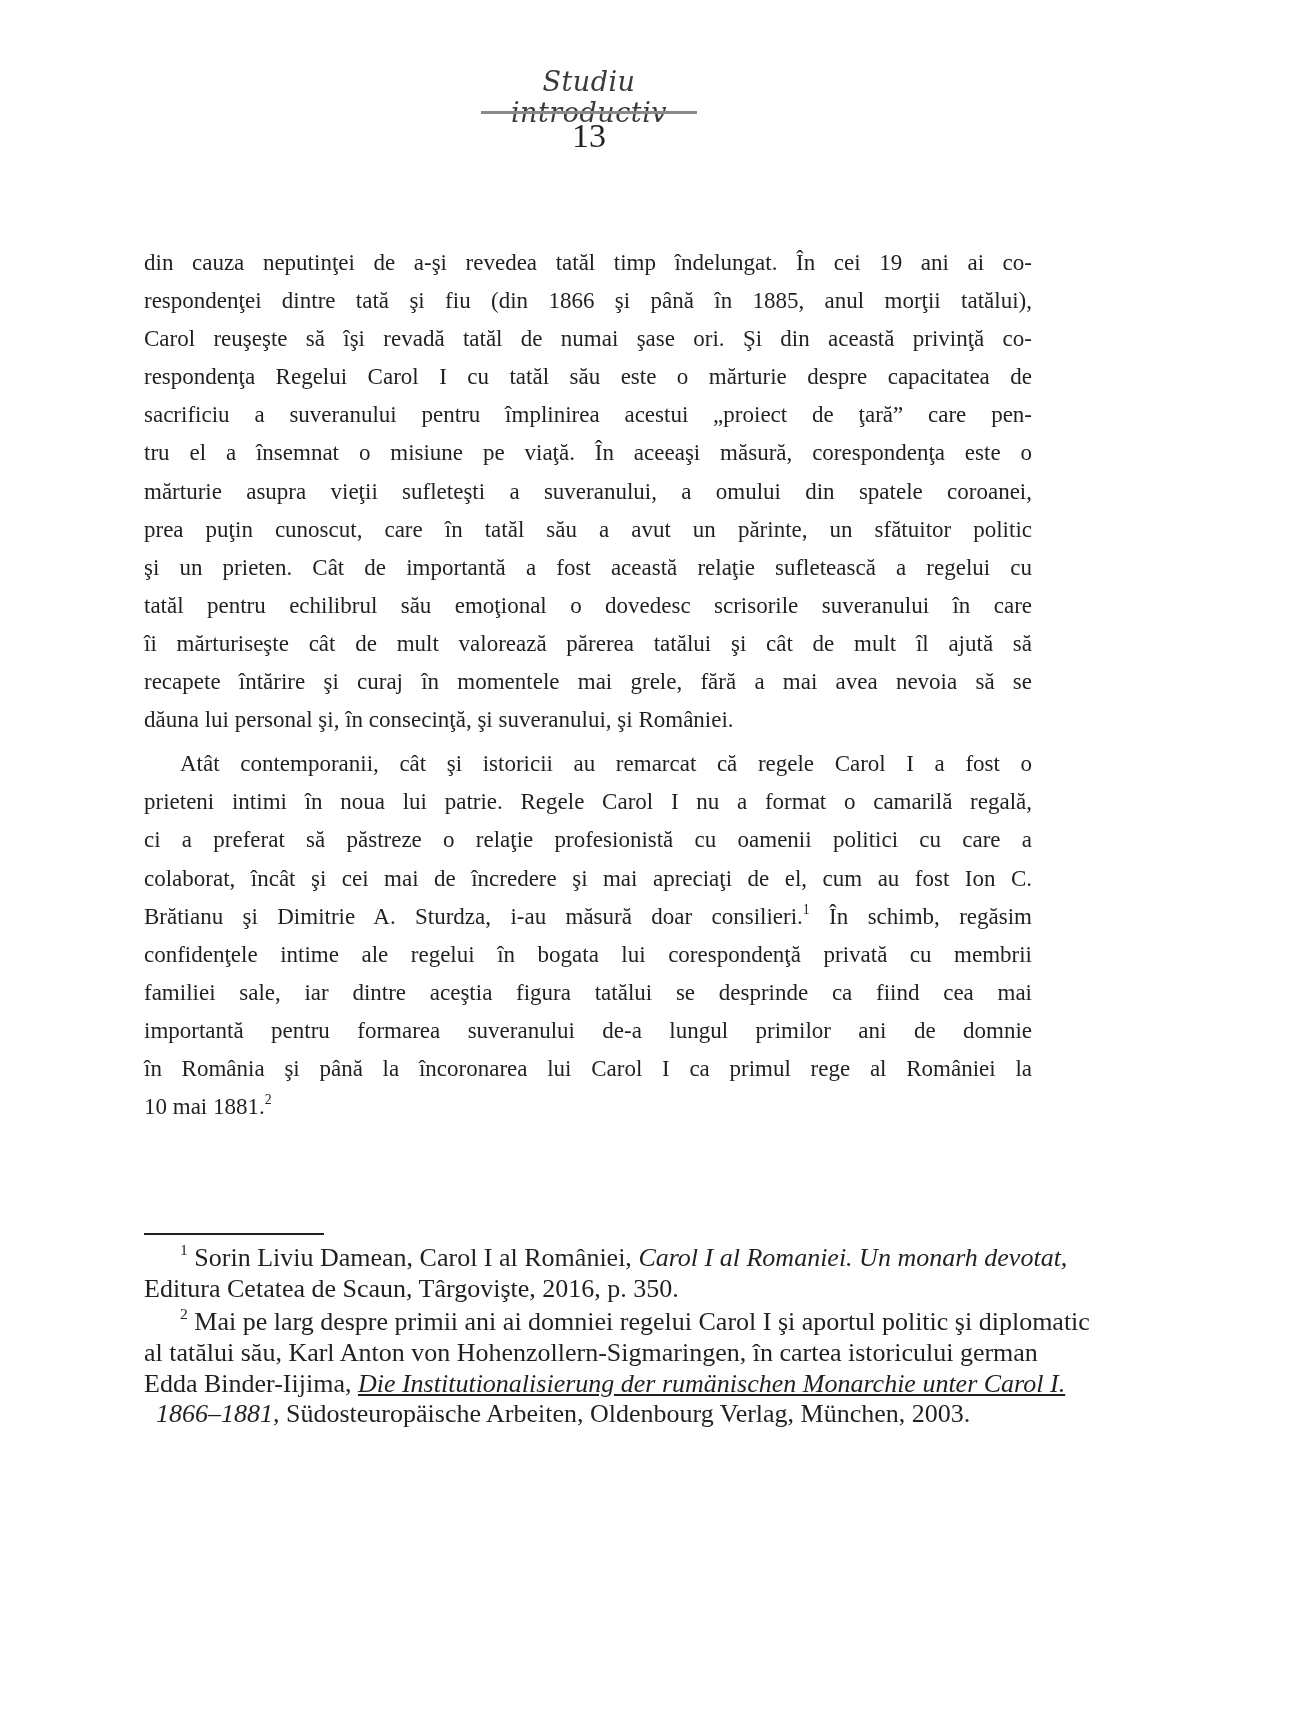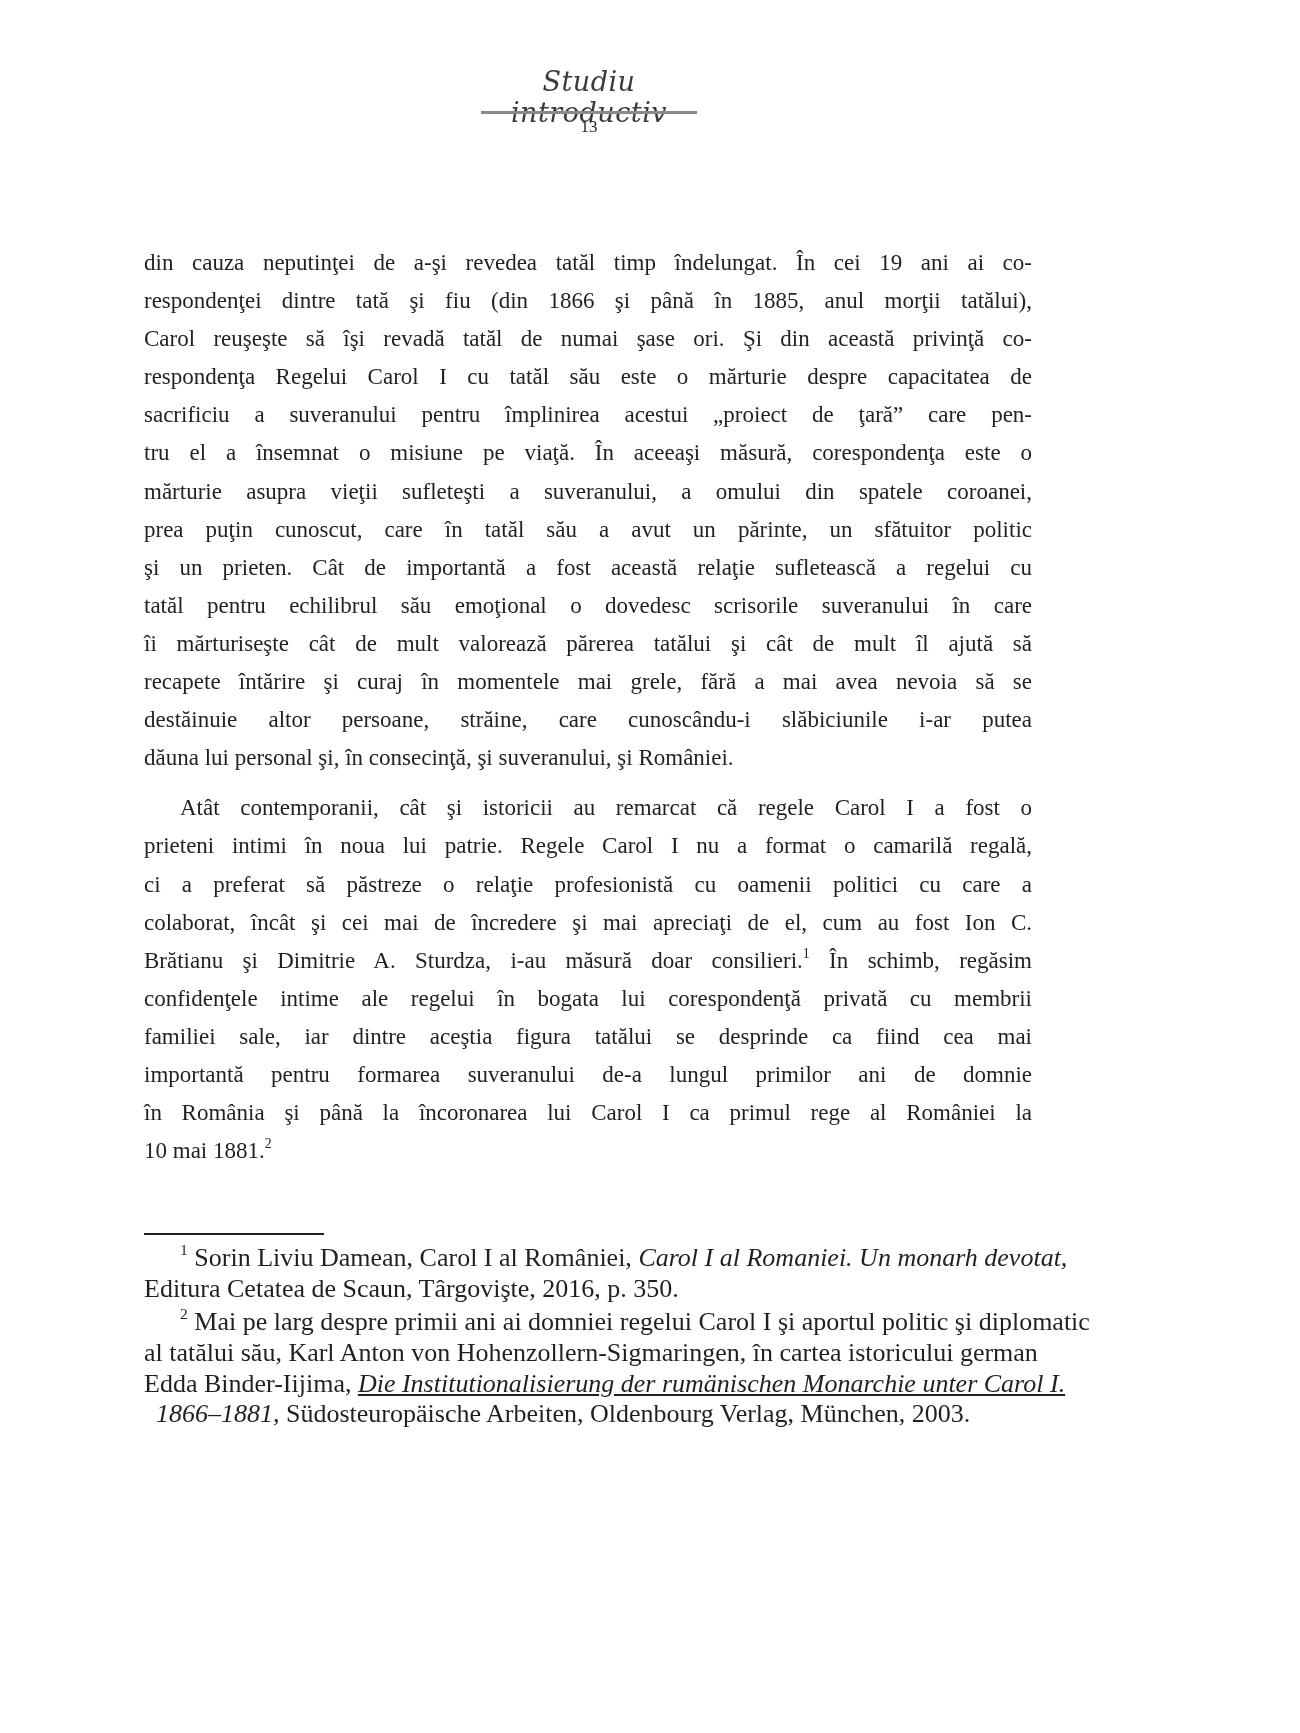--- a/index.html
+++ b/index.html
@@ -5,30 +5,30 @@
   html, body { margin: 0; padding: 0; background: #ffffff; }
   body { width: 1300px; height: 1733px; position: relative; overflow: hidden; color: #231f20; }
   .header-title {
     position: absolute; left: 480px; width: 218px; top: 66px; height: 40px;
     text-align: center; font-family: "DejaVu Serif", serif; font-style: italic;
     font-size: 27px; color: #3a3a3a; letter-spacing: 0.5px;
   }
   .header-rule { position: absolute; left: 481px; top: 111px; width: 216px; height: 3px; background: #8a8a8a; }
   .page-number {
     position: absolute; left: 480px; width: 218px; top: 117px; text-align: center;
-    font-family: "Liberation Serif", serif; font-size: 17px; color: #231f20;
+    font-family: "Liberation Serif", serif; font-size: 34px; color: #231f20;
   }
   .body-text { position: absolute; left: 144px; width: 888px; top: 244px; }
   .line {
     font-family: Liberation Serif, serif; font-size: 23px; line-height: 38.1px; height: 38.1px;
     text-align: justify; text-align-last: justify; white-space: nowrap; overflow: visible;
   }
   .line.last { text-align-last: left; }
   .line.indent { padding-left: 36px; }
-  .para + .para { margin-top: 12px; }
+  .para + .para { margin-top: 6px; }
   sup { font-size: 60%; line-height: 0; vertical-align: 0.7em; }
   .fn-rule { position: absolute; left: 144px; top: 1233px; width: 180px; height: 1.5px; background: #231f20; }
   .footnotes { position: absolute; left: 144px; width: 888px; top: 1243px; }
   .fline {
     font-family: "Liberation Serif", serif; font-size: 26px; line-height: 30.7px; height: 30.7px;
     text-align: justify; text-align-last: justify; white-space: nowrap;
   }
   .fline.last { text-align-last: left; }
   .fline.indent { padding-left: 36px; }
   .fn-gap { height: 3px; }
@@ -48,21 +48,20 @@
     <div class="line">Carol reuşeşte să îşi revadă tatăl de numai şase ori. Şi din această privinţă co-</div>
     <div class="line">respondenţa Regelui Carol I cu tatăl său este o mărturie despre capacitatea de</div>
     <div class="line">sacrificiu a suveranului pentru împlinirea acestui „proiect de ţară” care pen-</div>
     <div class="line">tru el a însemnat o misiune pe viaţă. În aceeaşi măsură, corespondenţa este o</div>
     <div class="line">mărturie asupra vieţii sufleteşti a suveranului, a omului din spatele coroanei,</div>
     <div class="line">prea puţin cunoscut, care în tatăl său a avut un părinte, un sfătuitor politic</div>
     <div class="line">şi un prieten. Cât de importantă a fost această relaţie sufletească a regelui cu</div>
     <div class="line">tatăl pentru echilibrul său emoţional o dovedesc scrisorile suveranului în care</div>
     <div class="line">îi mărturiseşte cât de mult valorează părerea tatălui şi cât de mult îl ajută să</div>
     <div class="line">recapete întărire şi curaj în momentele mai grele, fără a mai avea nevoia să se</div>
-    <div class="line">destăinuie altor persoane, străine, care cunoscându-i slăbiciunile i-ar putea</div>
     <div class="line last">dăuna lui personal şi, în consecinţă, şi suveranului, şi României.</div>
   </div>
   <div class="para">
     <div class="line indent">Atât contemporanii, cât şi istoricii au remarcat că regele Carol I a fost o</div>
     <div class="line">prieteni intimi în noua lui patrie. Regele Carol I nu a format o camarilă regală,</div>
     <div class="line">ci a preferat să păstreze o relaţie profesionistă cu oamenii politici cu care a</div>
     <div class="line">colaborat, încât şi cei mai de încredere şi mai apreciaţi de el, cum au fost Ion C.</div>
     <div class="line"><span style="white-space: pre;">Brătianu şi Dimitrie A. Sturdza, i-au măsură doar consilieri.</span><sup>1</sup><span style="white-space: pre;"> În schimb, regăsim</span></div>
     <div class="line">confidenţele intime ale regelui în bogata lui corespondenţă privată cu membrii</div>
     <div class="line">familiei sale, iar dintre aceştia figura tatălui se desprinde ca fiind cea mai</div>

